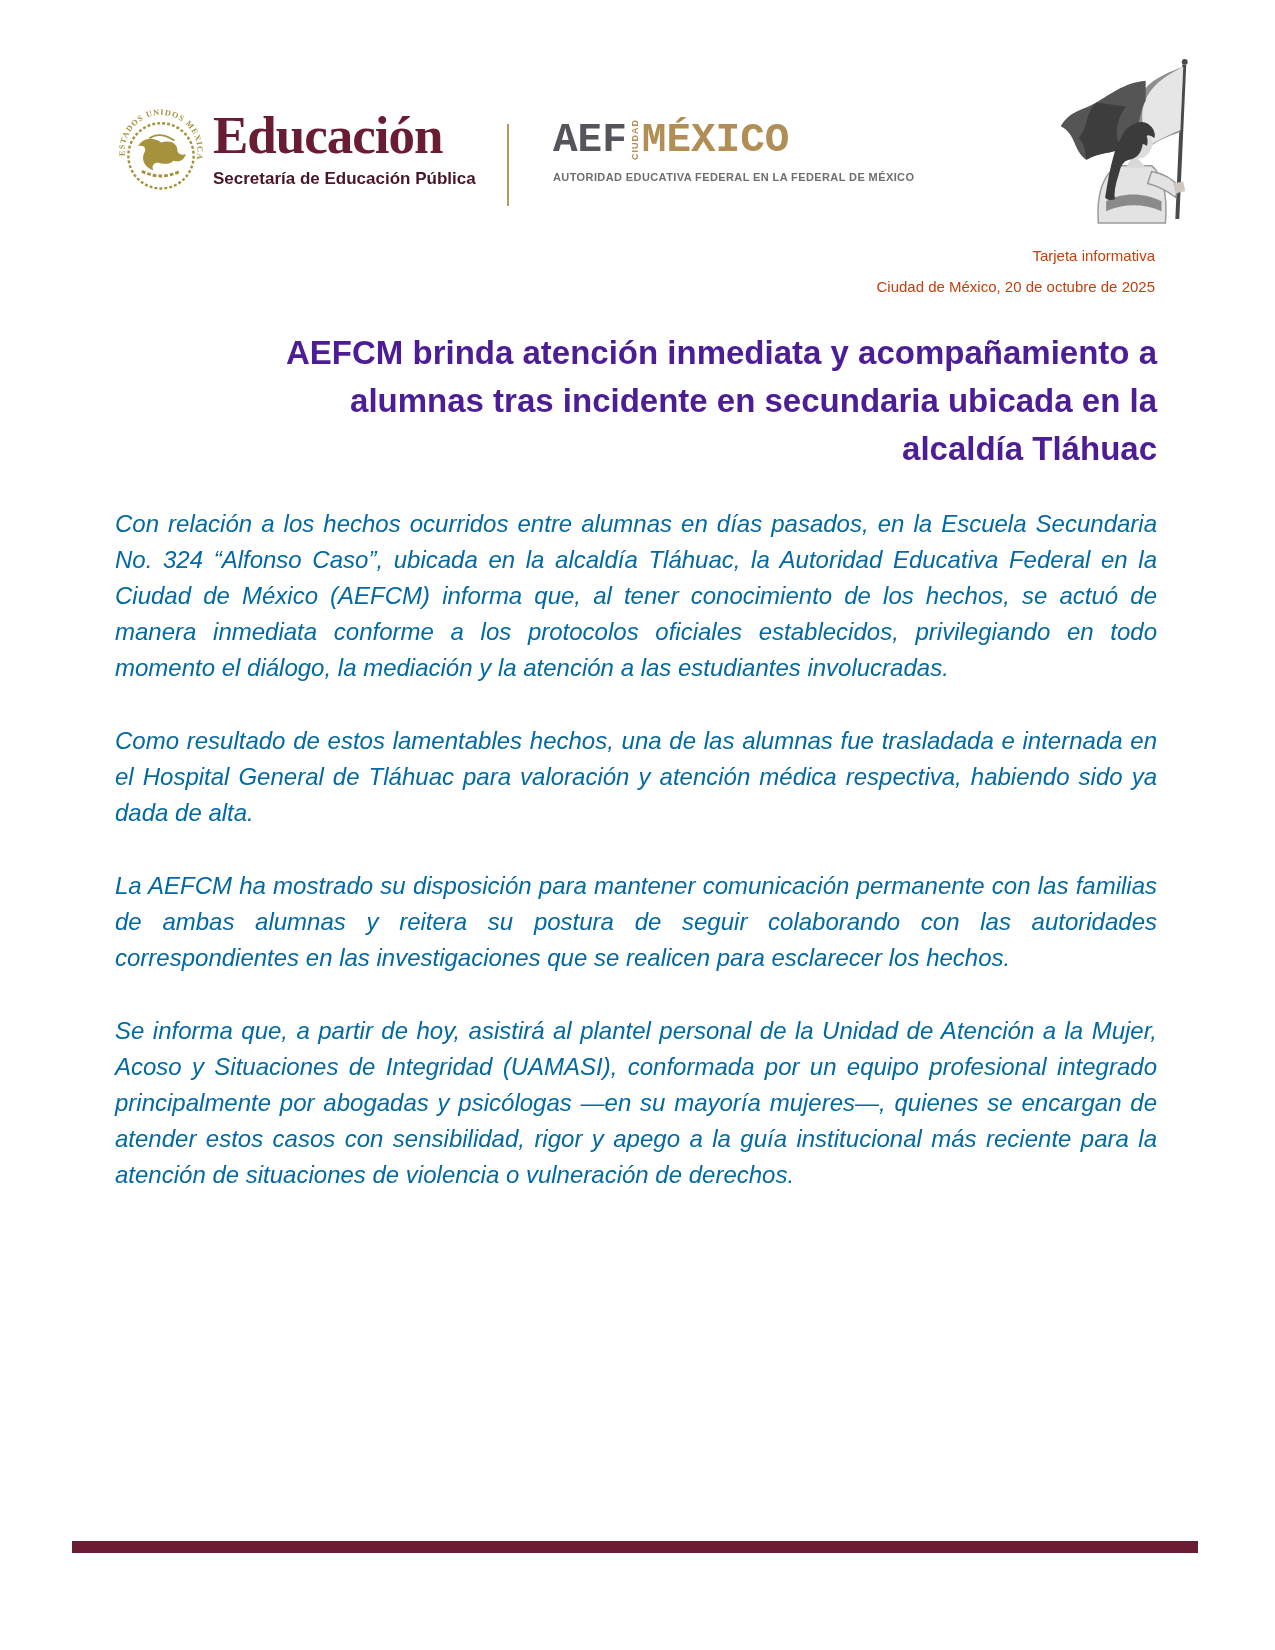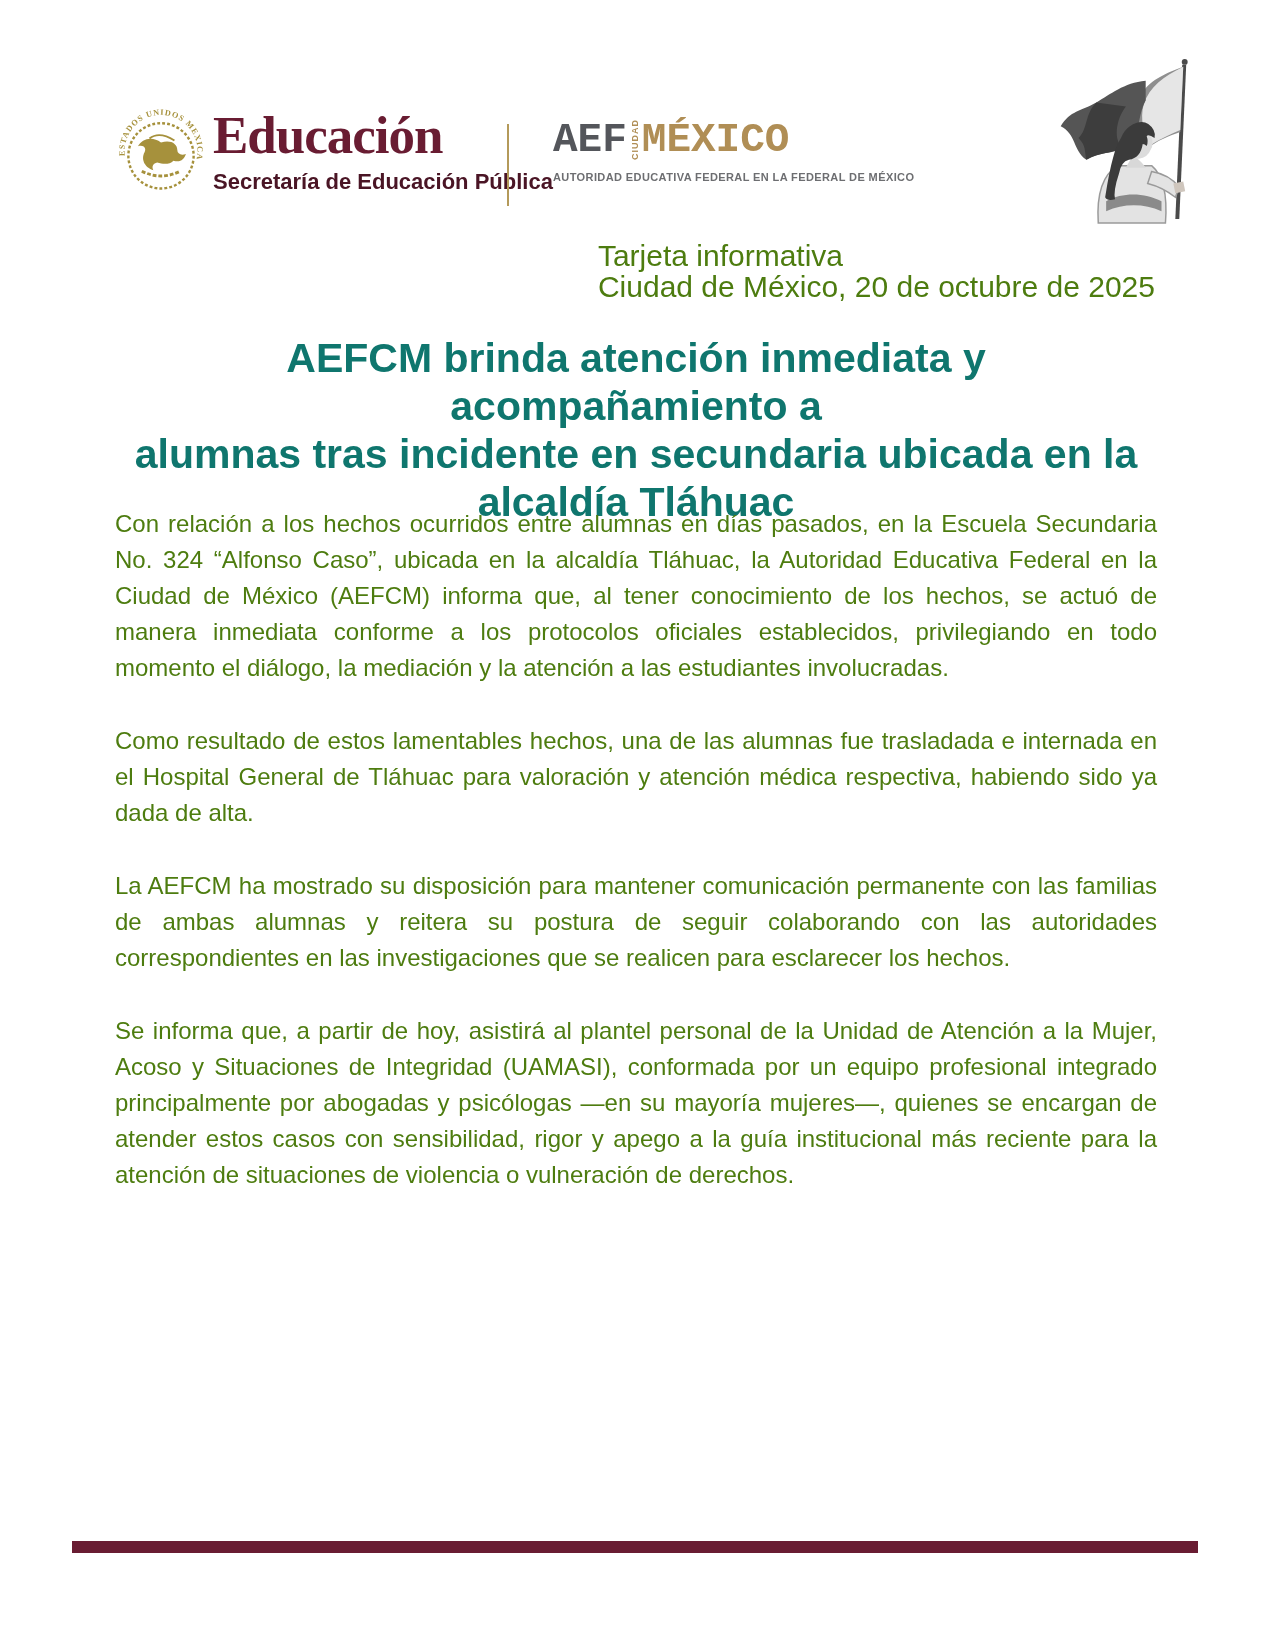--- a/index.html
+++ b/index.html
@@ -25,21 +25,21 @@
   .sep-wordmark {
     font-family: "Liberation Serif", serif;
     font-weight: bold;
     font-size: 53px;
     line-height: 60px;
     letter-spacing: -1px;
   }
   .sep-tagline {
     font-family: "Liberation Sans", sans-serif;
     font-weight: bold;
-    font-size: 22px;
+    font-size: 17px;
     margin-top: 4px;
     letter-spacing: 0px;
   }
 
   .logo-divider { position: absolute; top: 124px; left: 507px; width: 2px; height: 82px; }
 
   .aef-logo { position: absolute; top: 116px; left: 553px; }
   .aef-row { display: flex; align-items: flex-end; }
   .aef-acronym, .aef-mexico {
     font-family: Liberation Mono, monospace;
@@ -65,48 +65,49 @@
     color: #6d6e71;
   }
 
   .flag-illustration { position: absolute; top: 52px; left: 1035px; width: 168px; height: 172px; }
 
   
   .meta-block {
     position: absolute;
     top: 240px;
     right: 120px;
-    text-align: left;
-    font-size: 30px;
+    text-align: right;
+    font-size: 15px;
     line-height: 31px;
-    color: #4d7c0f;
+    color: #c2410c;
   }
 
   
   .doc-title {
     position: absolute;
     top: 307px;
     left: 115px;
     right: 118px;
-    text-align: center;
-    font-weight: bold;
-    font-size: 41px;
+    text-align: right;
+    font-weight: bold;
+    font-size: 33px;
     line-height: 48px;
-    color: #0f766e;
+    color: #4c1d95;
   }
 
   
   .doc-body {
     position: absolute;
     top: 506px;
     left: 115px;
     right: 118px;
     font-size: 24px;
     line-height: 36px;
-    color: #4d7c0f;
+    color: #0369a1;
+    font-style: italic;
   }
   .doc-body p {
     margin: 0 0 37px 0;
     text-align: justify;
   }
   .closing-mark {
     text-align: center;
     font-weight: bold;
     font-size: 26px;
     margin-top: 2px;

